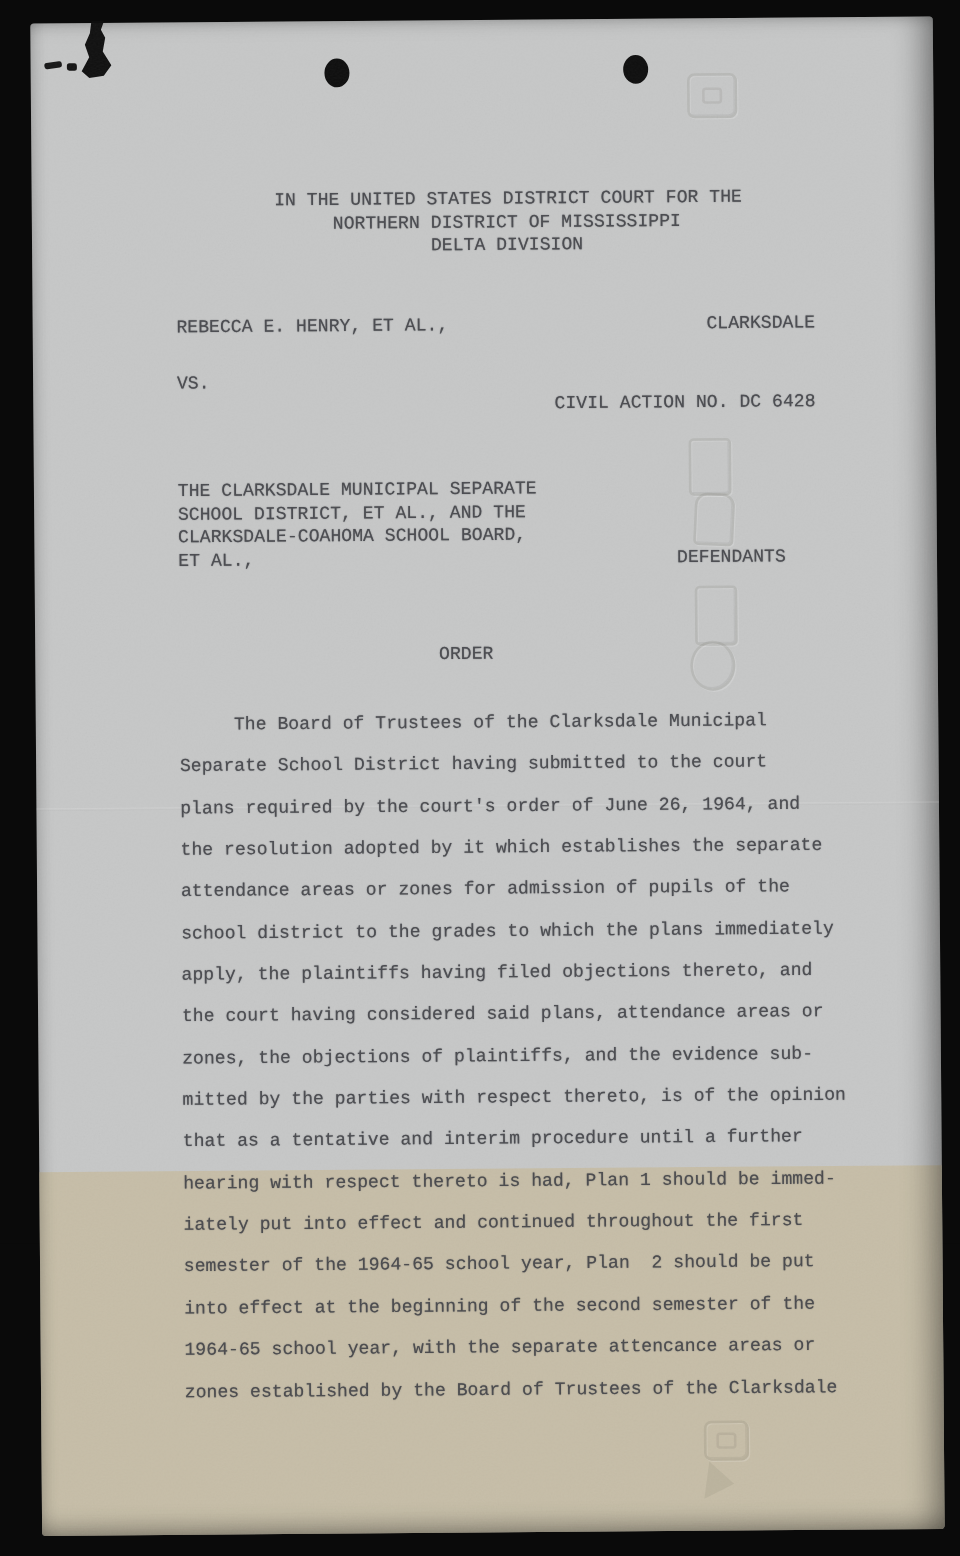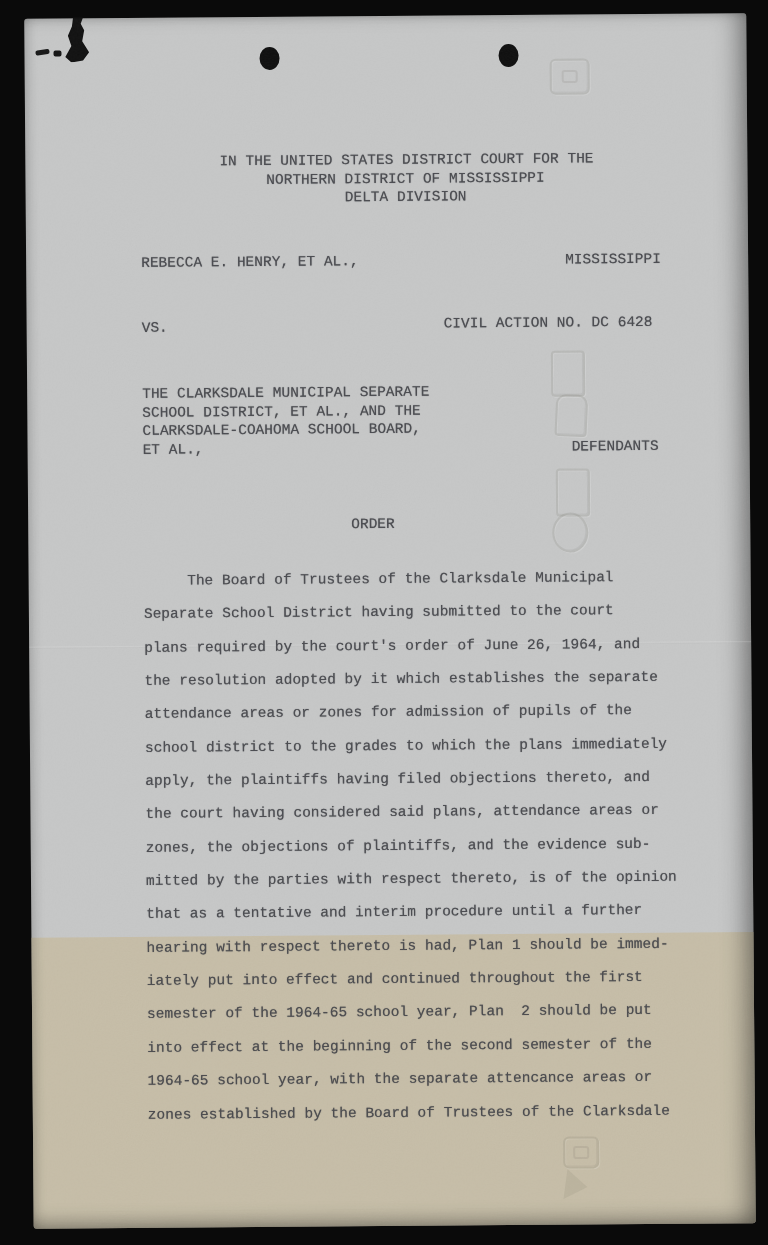--- a/index.html
+++ b/index.html
@@ -87,24 +87,24 @@
     color: #3f4045;
     font-size: 14.5px;
     line-height: 18.6px;
     white-space: pre;
     text-shadow: 0 0 1px rgba(63,64,69,0.75);
     opacity: 0.92;
   }
   .court-header { left: 222px; top: 151px; width: 372px; text-align: center; }
   .plaintiff-name { left: 143px; top: 252px; }
   .plaintiff-label { left: 567px; top: 252px; }
-  .versus { left: 143px; top: 317px; }
+  .versus { left: 143px; top: 297px; }
   .case-number { left: 445px; top: 315px; }
   .defendant-name { left: 143px; top: 383px; }
-  .defendant-label { left: 572px; top: 439px; }
+  .defendant-label { left: 542px; top: 439px; }
   .order-heading { left: 351px; top: 501px; margin-top: 14px; }
   .order-body { left: 143px; top: 563px; width: 548px; line-height: 33.35px; }
   
   .emb {
     position: absolute;
     border: 2px solid rgba(100,96,84,0.14);
     border-radius: 6px;
     box-shadow: 1px 1px 0 rgba(255,255,255,0.16), inset 1px 1px 0 rgba(255,255,255,0.12), inset -1px -1px 0 rgba(0,0,0,0.05);
   }
   .emb-inner {
@@ -151,21 +151,21 @@
     <div class="hole hole-2"></div>
     <div class="torn-mark"></div>
     <div class="torn-dash-1"></div>
     <div class="torn-dash-2"></div>
 
     <div class="txt court-header">IN THE UNITED STATES DISTRICT COURT FOR THE
 NORTHERN DISTRICT OF MISSISSIPPI
 DELTA DIVISION</div>
 
     <div class="txt plaintiff-name">REBECCA E. HENRY, ET AL.,</div>
-    <div class="txt plaintiff-label">MISSISSIPPI</div>
+    <div class="txt plaintiff-label">CLARKSDALE</div>
 
     <div class="txt versus">VS.</div>
     <div class="txt case-number">CIVIL ACTION NO. DC 6428</div>
 
     <div class="txt defendant-name">THE CLARKSDALE MUNICIPAL SEPARATE
 SCHOOL DISTRICT, ET AL., AND THE
 CLARKSDALE-COAHOMA SCHOOL BOARD,
 ET AL.,</div>
     <div class="txt defendant-label">DEFENDANTS</div>
 

